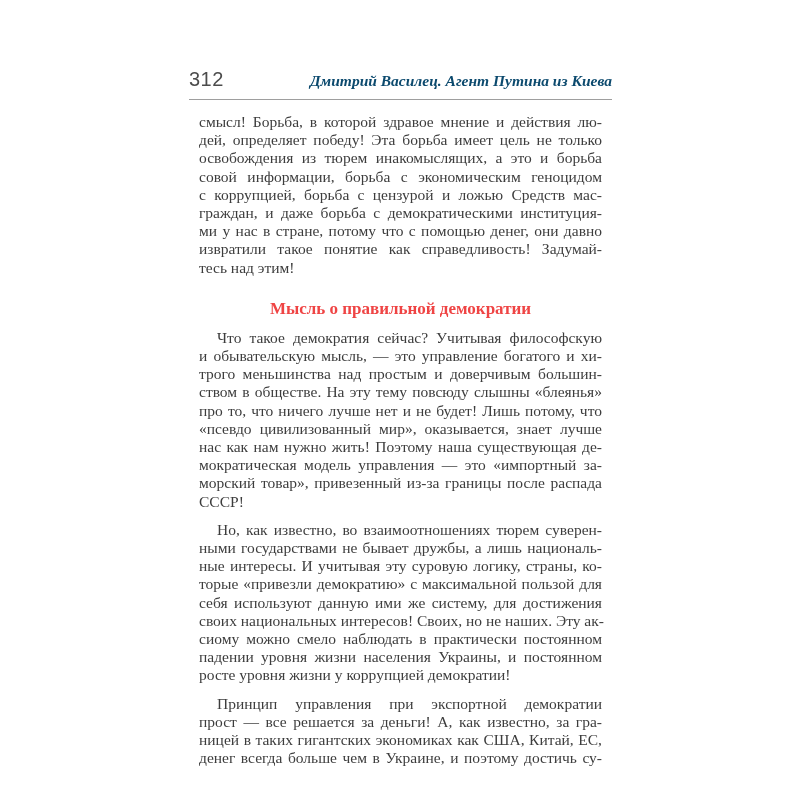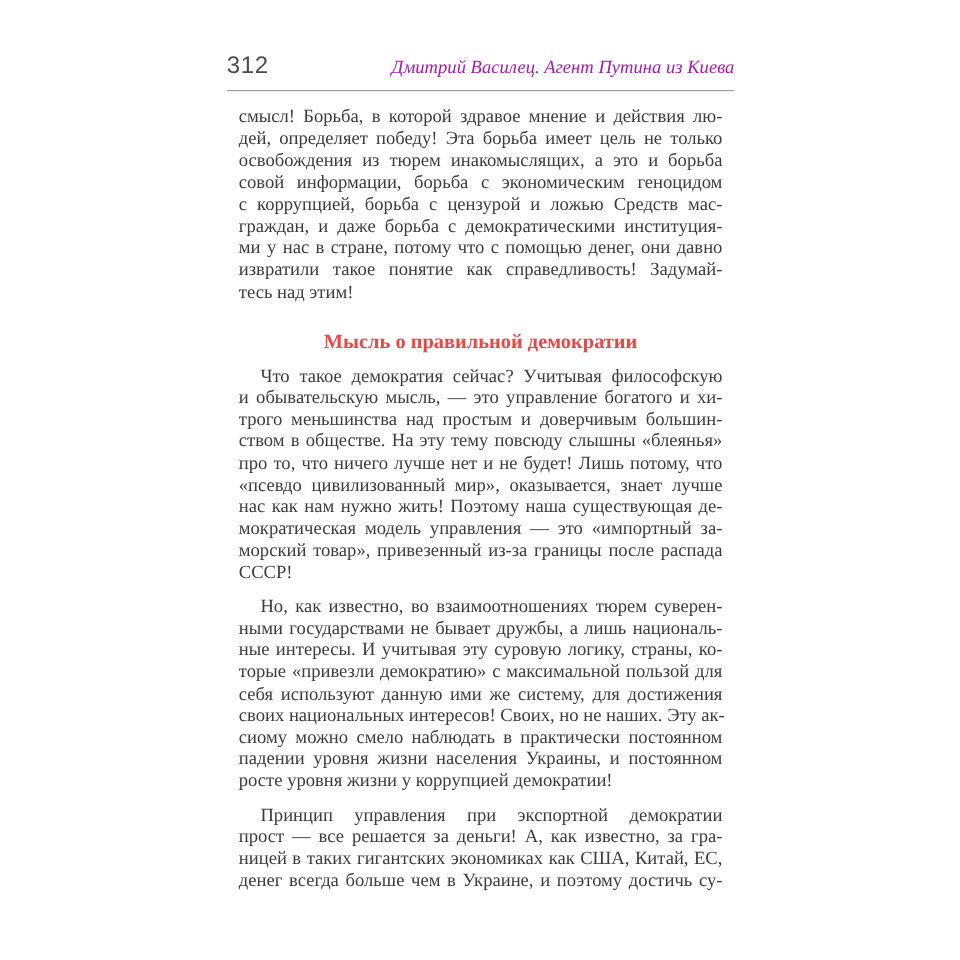--- a/index.html
+++ b/index.html
@@ -13,38 +13,39 @@
     position: relative;
     overflow: hidden;
   }
   .book-page {
     position: absolute;
     left: 189px;
     top: 0;
     width: 423px;
   }
   .folio-row {
-    margin-top: 45px;
+    margin-top: 69px;
     display: flex;
     justify-content: space-between;
     align-items: baseline;
     line-height: 20px;
   }
   .page-number {
     font-family: "Liberation Sans", sans-serif;
     font-size: 20px;
     font-weight: 400;
     color: #4c4c4c;
     letter-spacing: 0.5px;
   }
   .running-title {
     font-family: "Liberation Serif", serif;
     font-style: italic;
     font-size: 15.5px;
-    color: #a21caf;
+    color: #0c4a6e;
+    font-weight: bold;
   }
   .header-rule {
     height: 0;
     border-bottom: 1.5px solid #9e9e9e;
     margin-top: 8px;
   }
   .page-body {
     margin-top: 13px;
     font-family: "Liberation Serif", serif;
     font-size: 15.5px;

